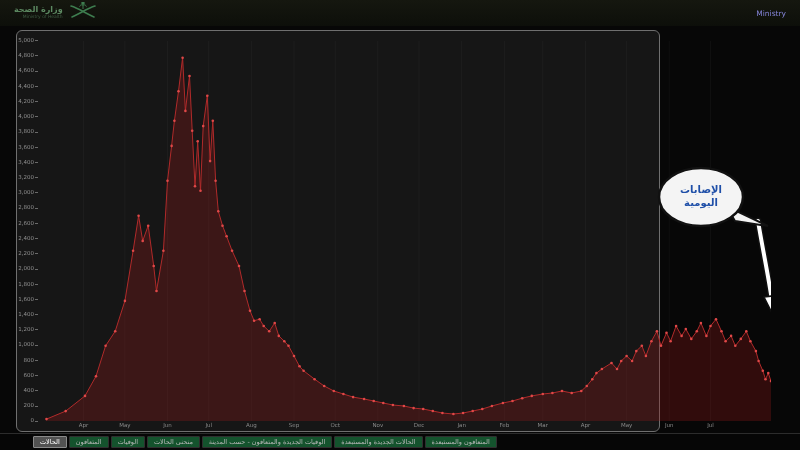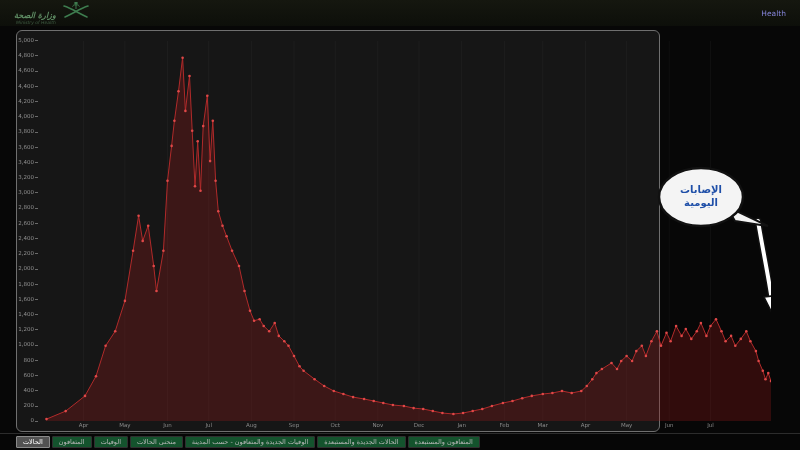--- a/index.html
+++ b/index.html
@@ -8,21 +8,21 @@
     background:#070707;font-family:"DejaVu Sans","Liberation Sans",sans-serif;
     -webkit-font-smoothing:antialiased;
   }
   
   .topbar{
     position:absolute;left:0;top:0;width:800px;height:26px;
     background:linear-gradient(#15170f,#0d0f0a);
     display:flex;align-items:center;justify-content:space-between;
     padding:0 14px;box-sizing:border-box;
   }
-  .logo{display:flex;align-items:flex-end;gap:5px;font-style:italic;}
+  .logo{display:flex;align-items:center;gap:5px;}
   .logo-text{display:flex;flex-direction:column;align-items:flex-end;line-height:1;}
   .logo-title{font-size:8px;color:#5d8a62;font-weight:bold;}
   .logo-sub{font-size:4.5px;color:#3f5c43;margin-top:1px;}
   .lang-link{font-size:7.5px;color:#8484d8;text-decoration:none;cursor:pointer;}
   
   .panel{
     position:absolute;left:16px;top:30px;width:644px;height:402px;
     background:#161616;border:1px solid #6f6f6f;border-radius:6px;
     box-sizing:border-box;
   }
@@ -41,21 +41,21 @@
   .ylabel::after{content:"";display:inline-block;width:3px;height:1px;background:#6a6a6a;}
   .xlabels{position:absolute;left:24px;top:392px;width:730px;height:8px;}
   .xlabel{
     position:absolute;top:0;transform:translateX(-50%);
     font-size:5.5px;color:#8a8a8a;line-height:1;
   }
   
   .tabbar{
     position:absolute;left:0;top:433px;width:800px;height:17px;
     background:#060606;border-top:1px solid #2c2c2c;
-    display:flex;align-items:center;padding-left:16px;box-sizing:border-box;gap:2px;
+    display:flex;align-items:center;padding-left:33px;box-sizing:border-box;gap:2px;
   }
   .tab{
     font-size:6.5px;color:#b8b8b8;background:#14532d;border:1px solid #2f2f2f;
     padding:2px 6px;line-height:1;white-space:nowrap;cursor:pointer;border-radius:1px;
   }
   .tab.selected{background:#525252;color:#ffffff;border-color:#8a8a8a;}
   svg text{font-family:"DejaVu Sans","Liberation Sans",sans-serif;}
 </style>
 </head>
 <body>
@@ -72,21 +72,21 @@
           <path d="M4 16 C 11 13, 20 7, 27 5"></path>
           <path d="M26 16 C 19 13, 10 7, 3 5"></path>
         </g>
         <g fill="#3e7d4f">
           <rect x="13.4" y="1" width="3.2" height="2.2" rx="0.4"></rect>
           <path d="M15 3.2 L15 8 M15 4 C 13 3.4, 12 4.4, 11.6 5.6 M15 4 C 17 3.4, 18 4.4, 18.4 5.6" stroke="#3e7d4f" stroke-width="1" fill="none"></path>
         </g>
       </svg>
     </span>
   </div>
-  <a class="lang-link">Health</a>
+  <a class="lang-link">Ministry</a>
 </div>
 
 <div class="panel">
   <div class="ylabels" id="ylabels">
       <span class="ylabel">5,000</span>
       <span class="ylabel">4,800</span>
       <span class="ylabel">4,600</span>
       <span class="ylabel">4,400</span>
       <span class="ylabel">4,200</span>
       <span class="ylabel">4,000</span>

